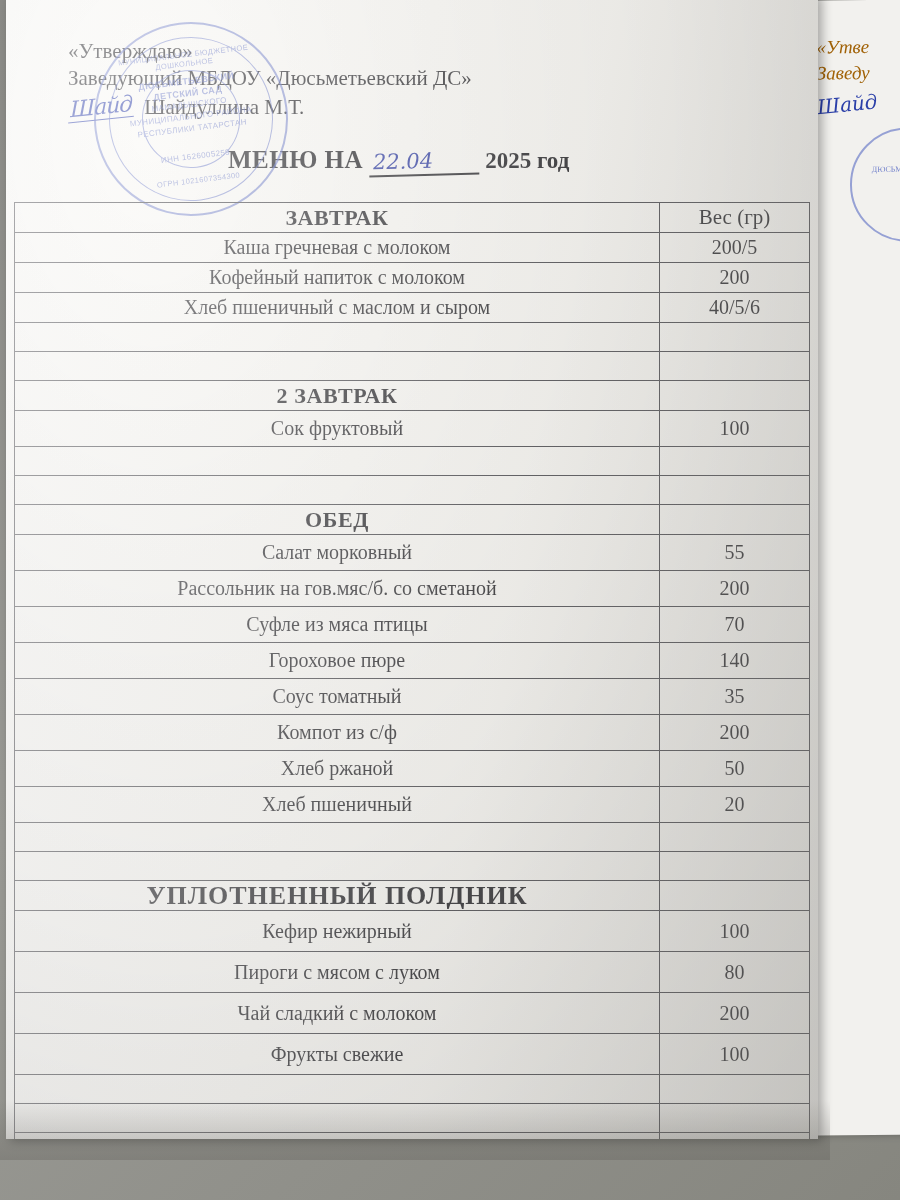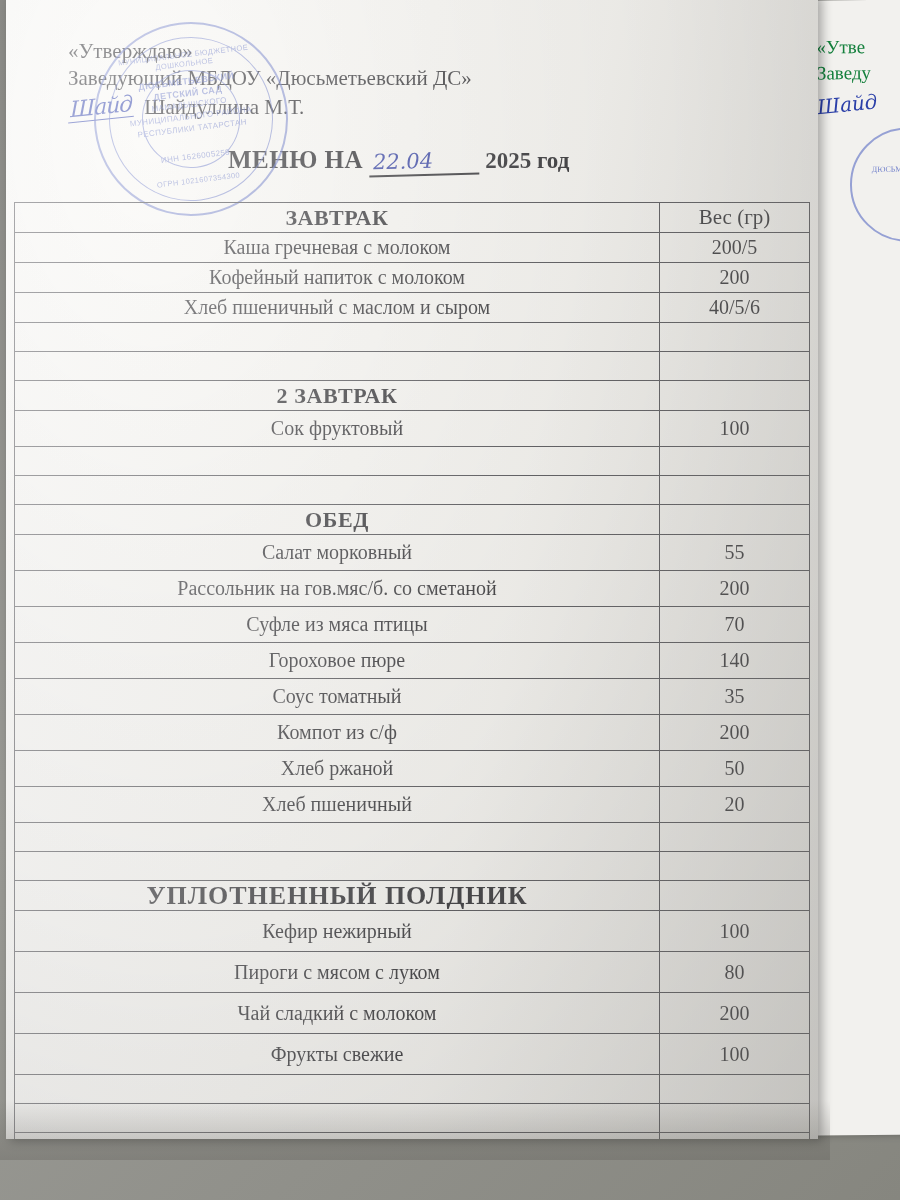--- a/index.html
+++ b/index.html
@@ -32,22 +32,23 @@
     height: 1135px;
     background: #f2f1ee;
     box-shadow: -3px 0 7px rgba(0,0,0,0.25);
     transform: rotate(-0.6deg);
     overflow: hidden;
   }
   .sheet-right .txt {
     position: absolute;
     left: 10px;
     font-size: 19px;
-    color: #15803d;
+    color: #a16207;
     white-space: nowrap;
+    font-style: italic;
   }
   .sheet-right .t1 { top: 36px; }
   .sheet-right .t2 { top: 62px; text-align: center; }
   .sheet-right .sig {
     position: absolute;
     top: 92px;
     left: 10px;
     font-family: "DejaVu Serif", serif;
     font-style: italic;
     font-size: 20px;

